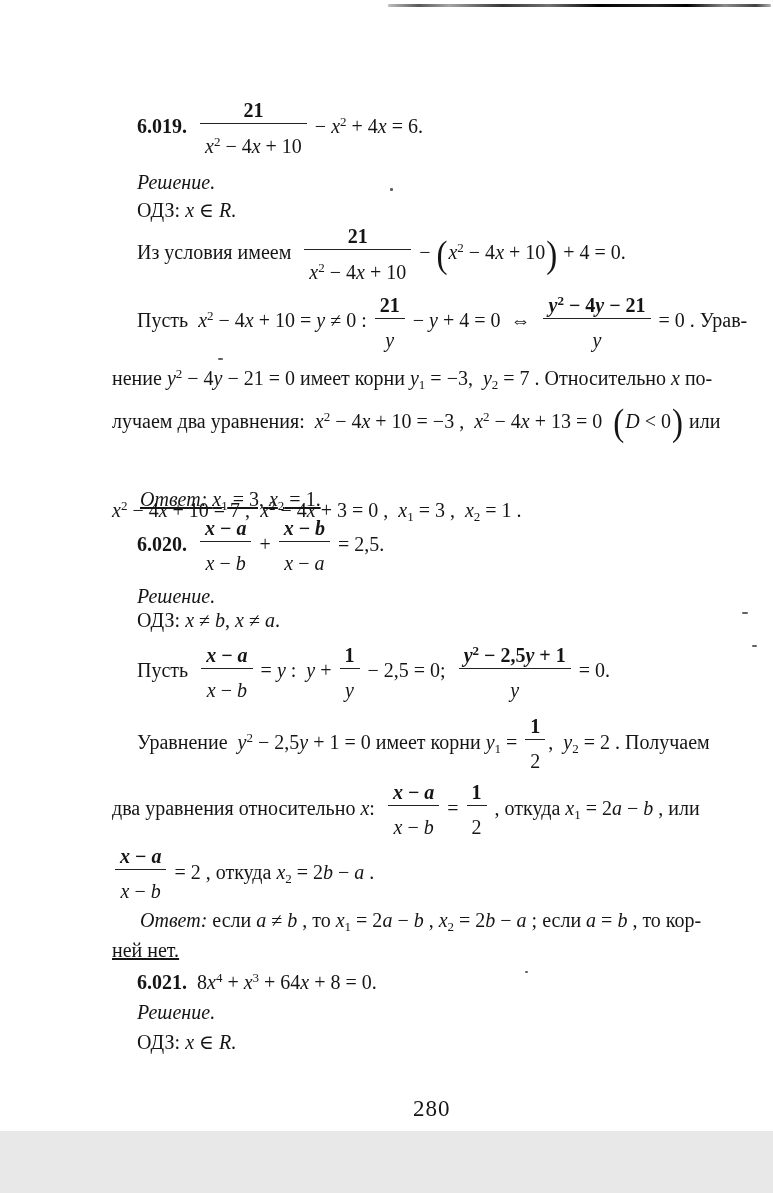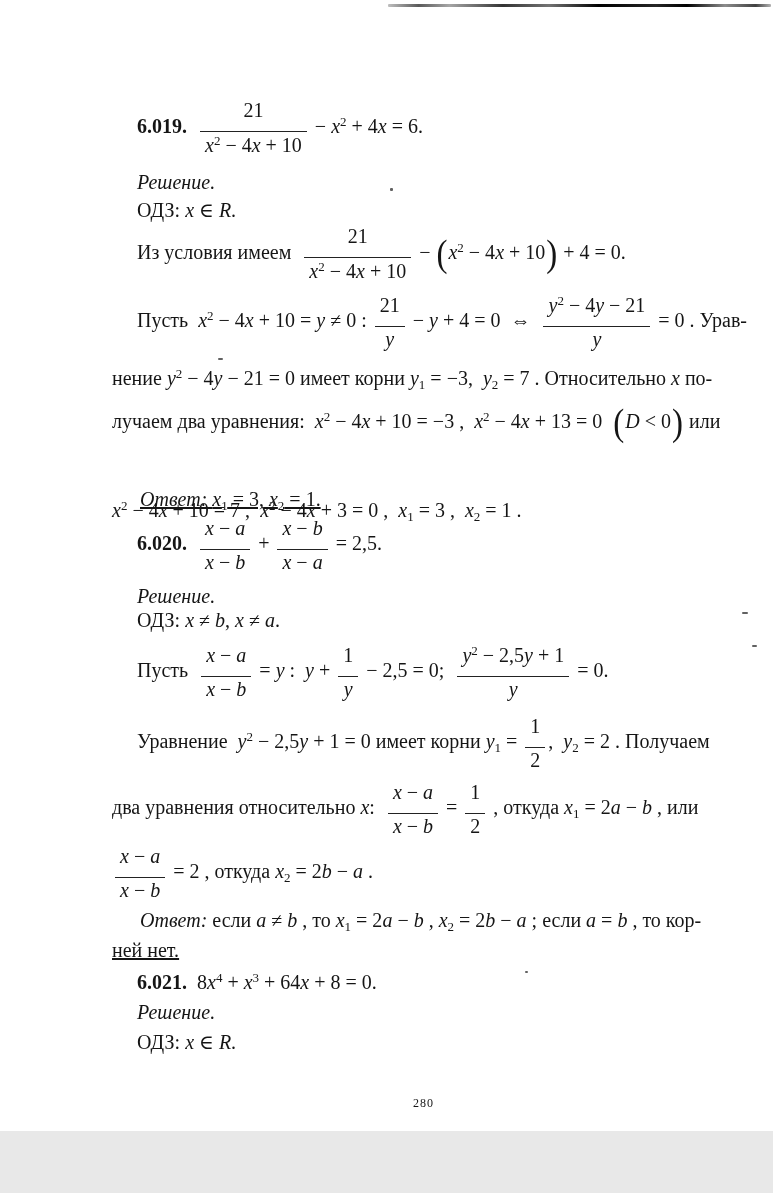--- a/index.html
+++ b/index.html
@@ -13,30 +13,30 @@
     overflow:hidden;
   }
   .line{position:absolute;white-space:pre;line-height:1.25;}
   .seg-b{font-weight:700;}
   .seg-i{font-style:italic;}
   .it{font-style:italic;}
   .frac{
     display:inline-block;vertical-align:middle;
     text-align:center;margin:0 3px;
   }
-  .frac .num{display:block;padding:0 5px 10px;border-bottom:1.5px solid var(--bar,#222);line-height:1.05;}
-  .frac .den{display:block;padding:2px 5px 0;line-height:1.05;}
+  .frac .num{display:block;padding:0 5px 2px;border-bottom:1.5px solid var(--bar,#222);line-height:1.05;font-weight:bold;}
+  .frac .den{display:block;padding:2px 5px 0;line-height:1.05;margin-top:9px;}
   .sp{font-size:13px;vertical-align:7px;letter-spacing:0;}
   .sb{font-size:13px;vertical-align:-4px;}
   .bigp{
     display:inline-block;font-size:33px;line-height:0;
     vertical-align:middle;transform:scaleY(1.12);
     font-weight:400;margin:0 1px;
   }
-  .pageno{position:absolute;font-size:12px;letter-spacing:1px;}
+  .pageno{position:absolute;font-size:23px;letter-spacing:1px;}
   .artifact-topline{
     position:absolute;
     background:linear-gradient(90deg,
       rgba(0,0,0,.25) 0%, rgba(0,0,0,.65) 8%, rgba(0,0,0,.35) 16%,
       rgba(0,0,0,.8) 30%, rgba(0,0,0,.55) 42%, #000 55%,
       rgba(0,0,0,.85) 70%, #000 78%, rgba(0,0,0,.45) 88%,
       rgba(0,0,0,.75) 96%, rgba(0,0,0,.3) 100%);
     border-radius:1px;
   }
   .speck{position:absolute;background:#3a3a3a;border-radius:1px;opacity:.8;}

